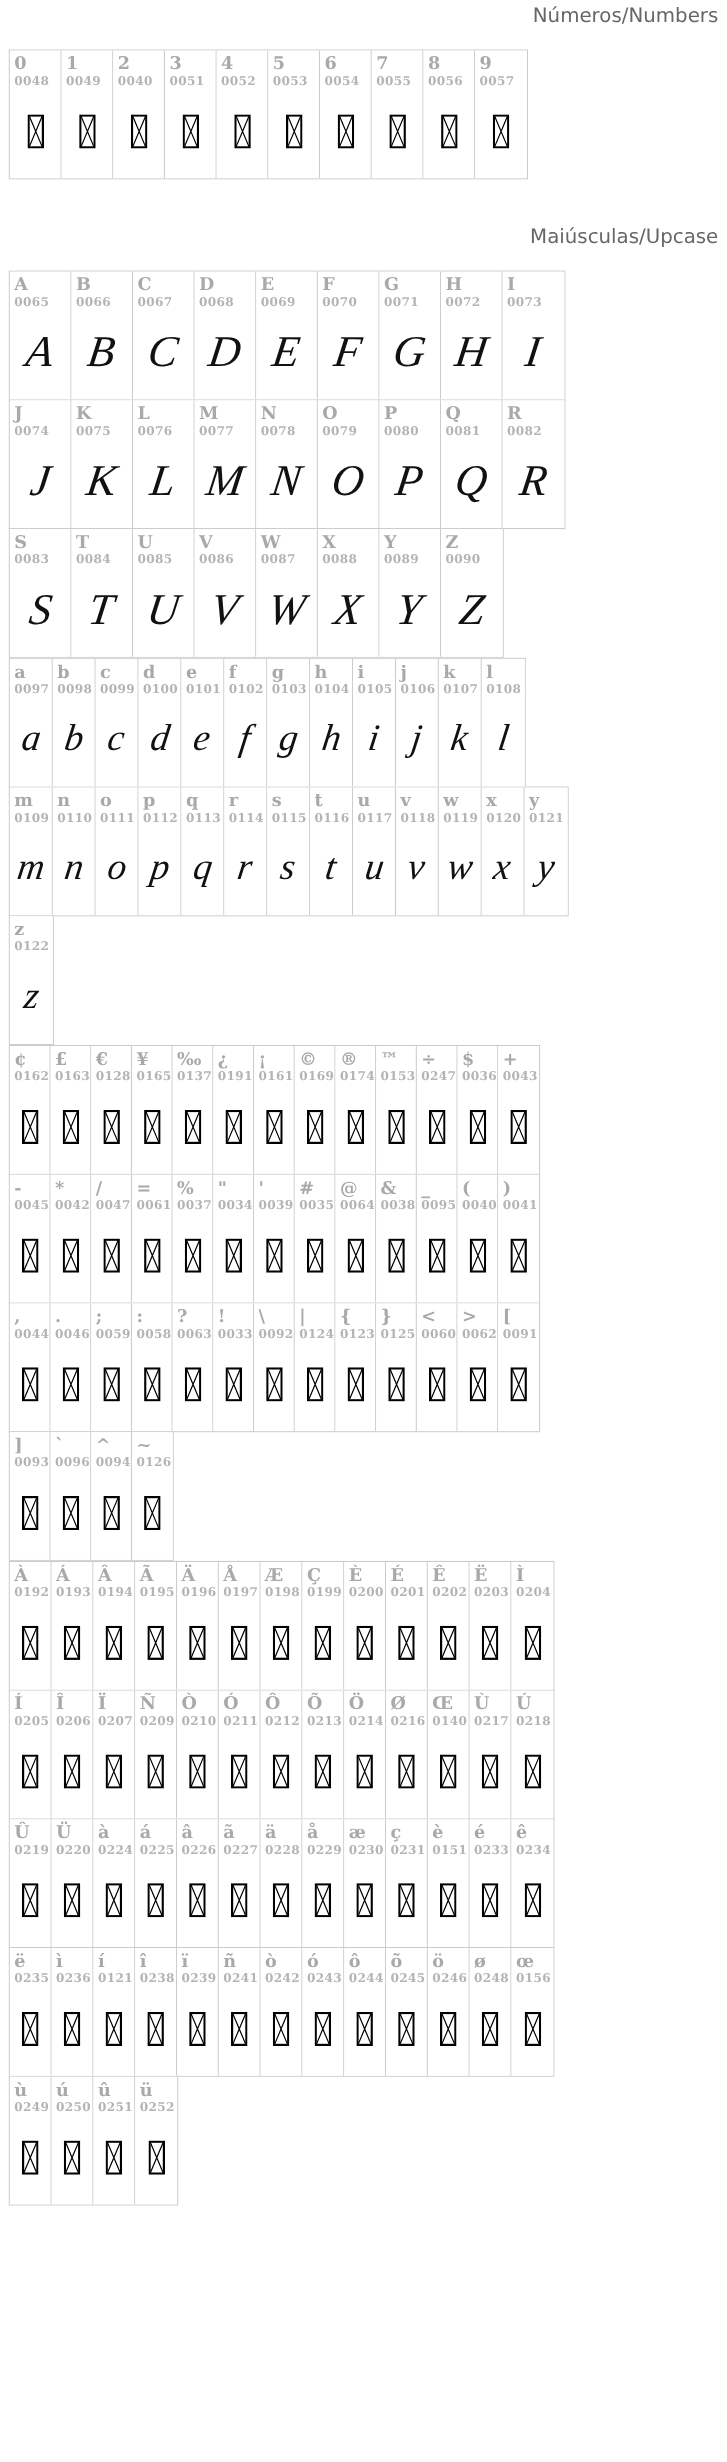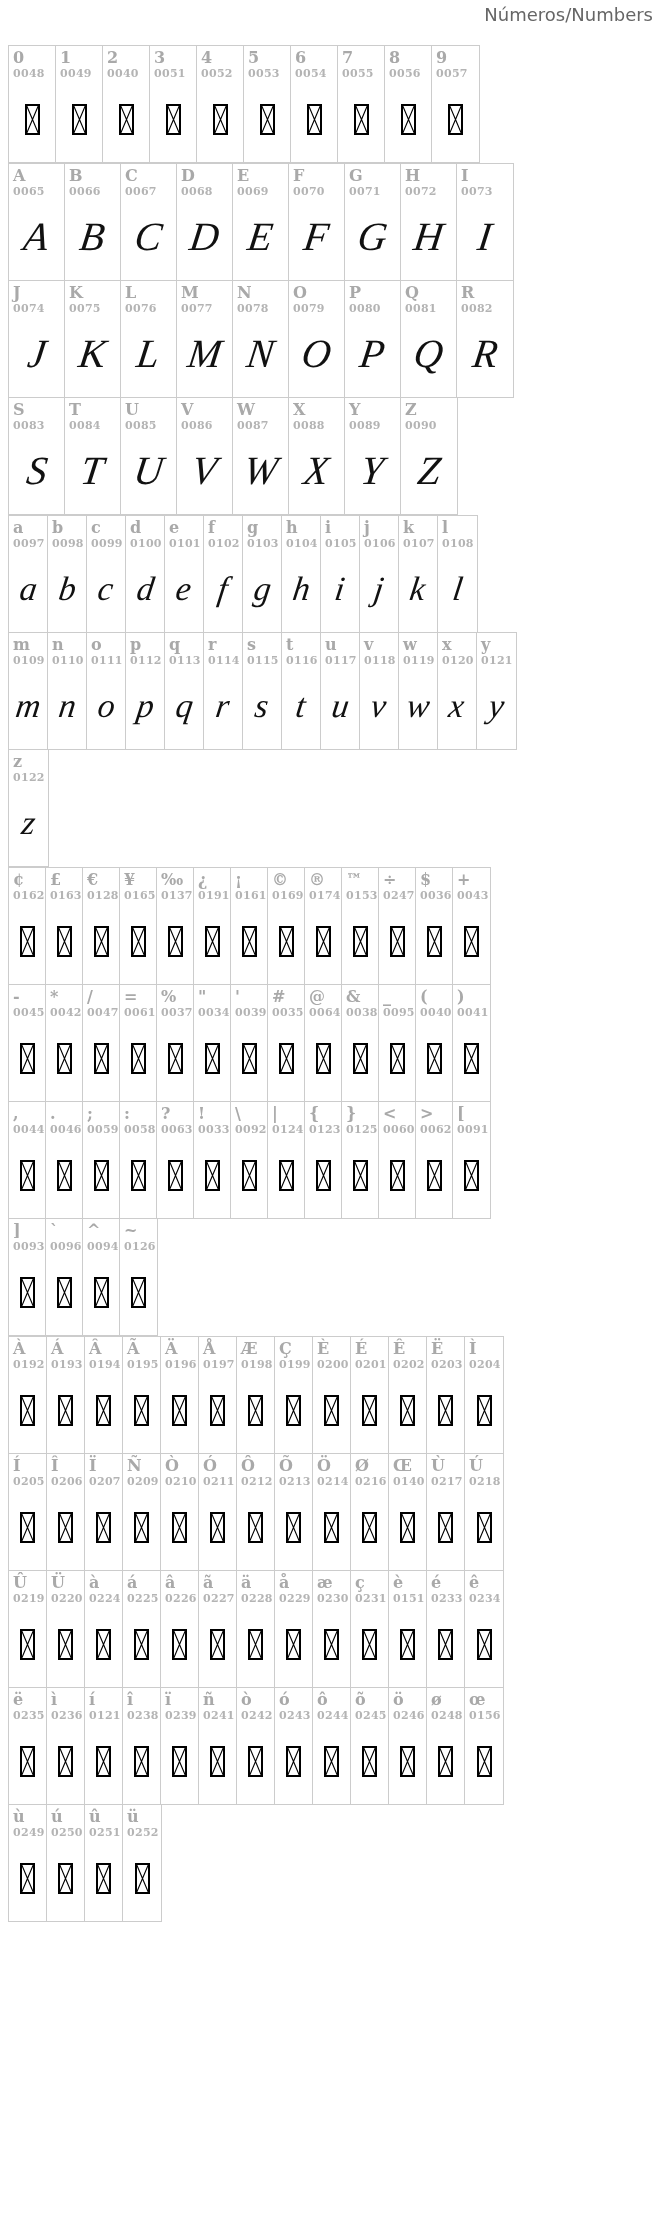--- a/index.html
+++ b/index.html
@@ -200,20 +200,21 @@
                 <rect x="1" y="1" width="13" height="29" fill="none" stroke="#000" stroke-width="2"></rect>
                 <path d="M1.7 1.7 L13.3 29.3 M13.3 1.7 L1.7 29.3" stroke="#000" stroke-width="1.1" fill="none"></path>
               </svg>
             </div>
   </div>
 </div>
 </div>
   </section>
 
   <section class="char-section sec-upcase">
+    <h2 class="section-title">Maiúsculas/Upcase</h2>
     <div class="rows">
   <div class="char-row">
   <div class="char-cell">
     <div class="char-label">A</div>
     <div class="char-code">0065</div>
     <div class="glyph-area">
               <span class="glyph-script">A</span>
             </div>
   </div>
 

